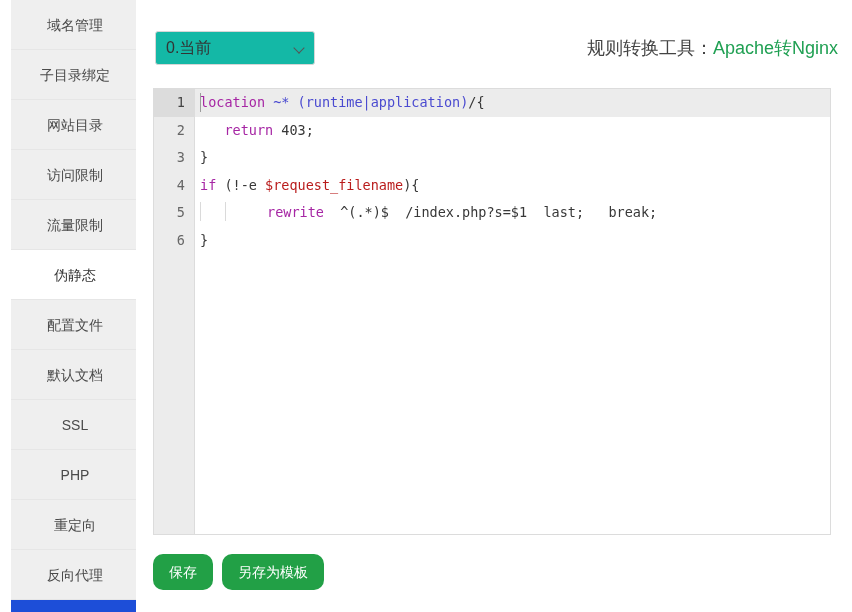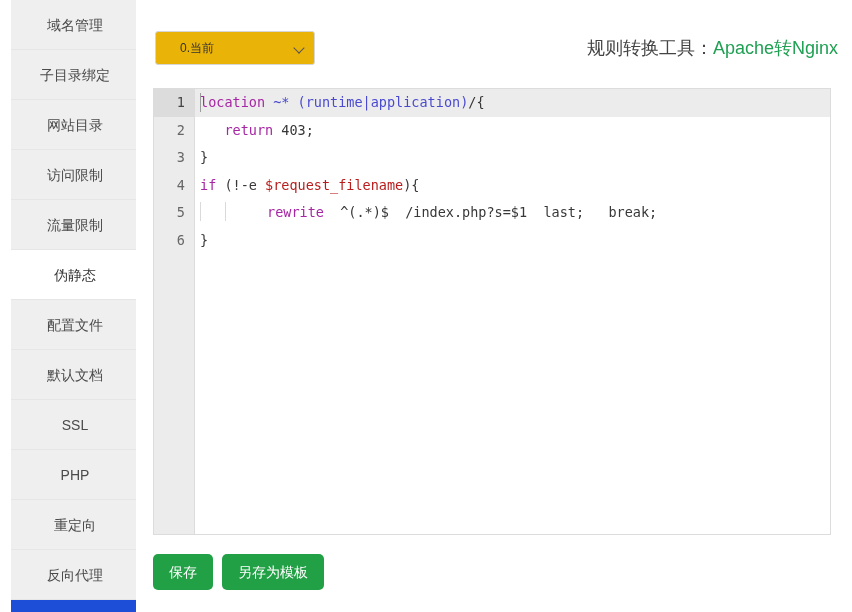--- a/index.html
+++ b/index.html
@@ -80,24 +80,24 @@
     top: 0;
     width: 160px;
     height: 34px;
   }
   .fake-select {
     width: 160px;
     height: 34px;
     box-sizing: border-box;
     border: 1px solid #d6d6d6;
     border-radius: 3px;
-    background: #eab308;
+    background: #14b8a6;
     color: #333;
-    font-size: 12px;
-    padding: 0 28px 0 24px;
+    font-size: 16px;
+    padding: 0 28px 0 10px;
     line-height: 32px;
     position: relative;
     cursor: pointer;
     white-space: nowrap;
     overflow: hidden;
   }
   .chev {
     position: absolute;
     right: 10px;
     top: 12px;
@@ -214,21 +214,21 @@
     left: 17px;
     top: 554px;
     height: 36px;
   }
   .btn {
     display: inline-block;
     background: #22a046;
     color: #ffffff;
     font-size: 14px;
     border: none;
-    border-radius: 5px;
+    border-radius: 10px;
     height: 36px;
     line-height: 36px;
     padding: 0 16px;
     margin-right: 9px;
     cursor: pointer;
     font-family: "Liberation Sans", sans-serif;
     vertical-align: top;
   }
 </style>
 </head>

